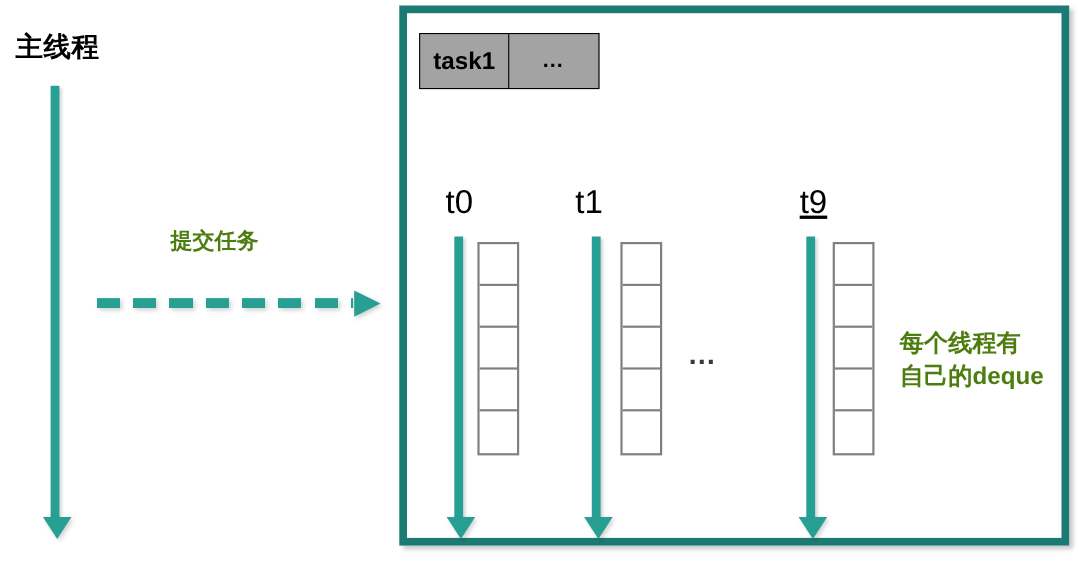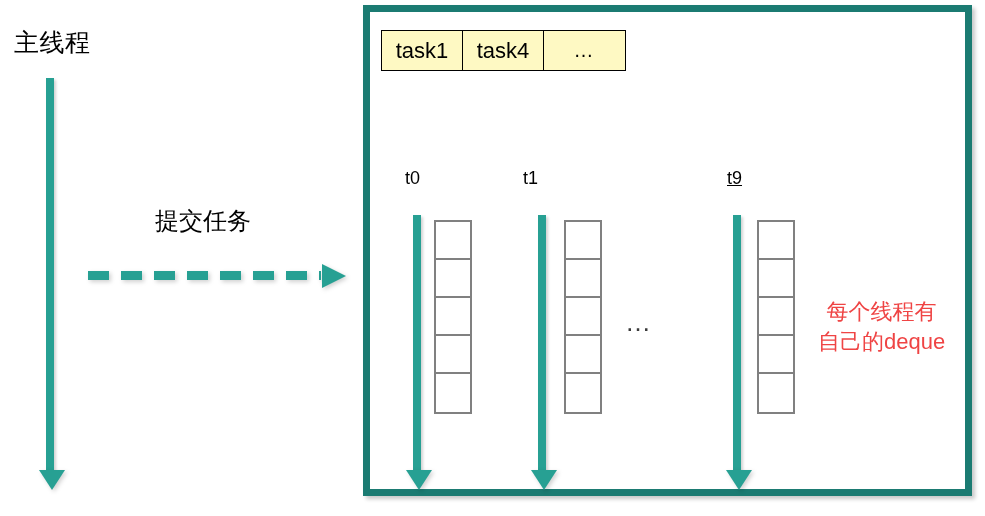--- a/index.html
+++ b/index.html
@@ -10,21 +10,21 @@
   #canvas {
     position: relative;
     width: 985px;
     height: 516px;
     background: #ffffff;
     font-family: "Liberation Sans", "DejaVu Sans", sans-serif;
     overflow: hidden;
   }
 
   
-  .abs { position: absolute; }
+  .abs { position: absolute; font-weight: bold; }
 
   
   #main-thread-label {
     left: 14px;
     top: 26px;
     font-size: 25px;
     color: #000000;
     letter-spacing: 0.5px;
     white-space: nowrap;
   }
@@ -46,22 +46,22 @@
     filter: drop-shadow(2px 2px 2px rgba(0,0,0,0.18));
   }
 
   #main-thread-arrow-shaft { left: 46px; top: 78px; height: 395px; }
   #main-thread-arrow-head  { left: 39px; top: 470px; }
 
   
   #submit-task-label {
     left: 155px;
     top: 205px;
-    font-size: 24px;
-    color: #000000;
+    font-size: 20px;
+    color: #4d7c0f;
     white-space: nowrap;
   }
   #submit-arrow-dashes {
     left: 88px;
     top: 271px;
     width: 233px;
     height: 9px;
     background: repeating-linear-gradient(
       to right,
       #27a093 0px, #27a093 21px,
@@ -91,42 +91,42 @@
     box-sizing: border-box;
     box-shadow: 3px 3px 4px rgba(0,0,0,0.22);
   }
 
   
   #task-queue {
     left: 381px;
     top: 30px;
     display: flex;
     border: 1px solid #000000;
-    background: #fef9c3;
-    box-sizing: border-box;
-    height: 41px;
+    background: #a3a3a3;
+    box-sizing: border-box;
+    height: 51px;
   }
   .task-cell {
     width: 81px;
     height: 100%;
     border-right: 1px solid #000000;
     box-sizing: border-box;
     display: flex;
     align-items: center;
     justify-content: center;
     font-size: 22px;
     color: #000000;
   }
   .task-cell:last-child { border-right: none; }
   .task-cell.ellipsis { letter-spacing: 2px; font-size: 20px; }
 
   
   .thread-label {
     position: absolute;
-    font-size: 18px;
+    font-size: 30px;
     color: #000000;
     white-space: nowrap;
   }
   .deque {
     position: absolute;
     width: 38px;
     border: 2px solid #808080;
     box-sizing: border-box;
     background: #ffffff;
   }
@@ -145,22 +145,22 @@
     letter-spacing: 3px;
     color: #3a3a3a;
   }
 
   
   #deque-note {
     left: 818px;
     top: 297px;
     font-size: 22px;
     line-height: 30px;
-    color: #ef4444;
-    text-align: center;
+    color: #4d7c0f;
+    text-align: left;
     white-space: pre-line;
   }
 </style>
 </head>
 <body>
 
 <div id="canvas">
 
   <div class="abs" id="main-thread-label">主线程</div>
 
@@ -169,21 +169,20 @@
 
   <div class="abs" id="submit-task-label">提交任务</div>
 
   <div class="abs" id="submit-arrow-dashes"></div>
   <div class="abs" id="submit-arrow-head"></div>
 
   <div class="abs" id="pool-panel"></div>
 
   <div class="abs" id="task-queue">
     <div class="task-cell">task1</div>
-    <div class="task-cell">task4</div>
     <div class="task-cell ellipsis">…</div>
   </div>
 
   <div class="thread-label" style="left:405px; top:168px;">t0</div>
   <div class="v-arrow-shaft" style="left:413px; top:215px; height:258px;"></div>
   <div class="v-arrow-head" style="left:406px; top:470px;"></div>
   <div class="deque" style="left:434px; top:220px;">
     <div class="deque-cell"></div>
     <div class="deque-cell"></div>
     <div class="deque-cell"></div>

